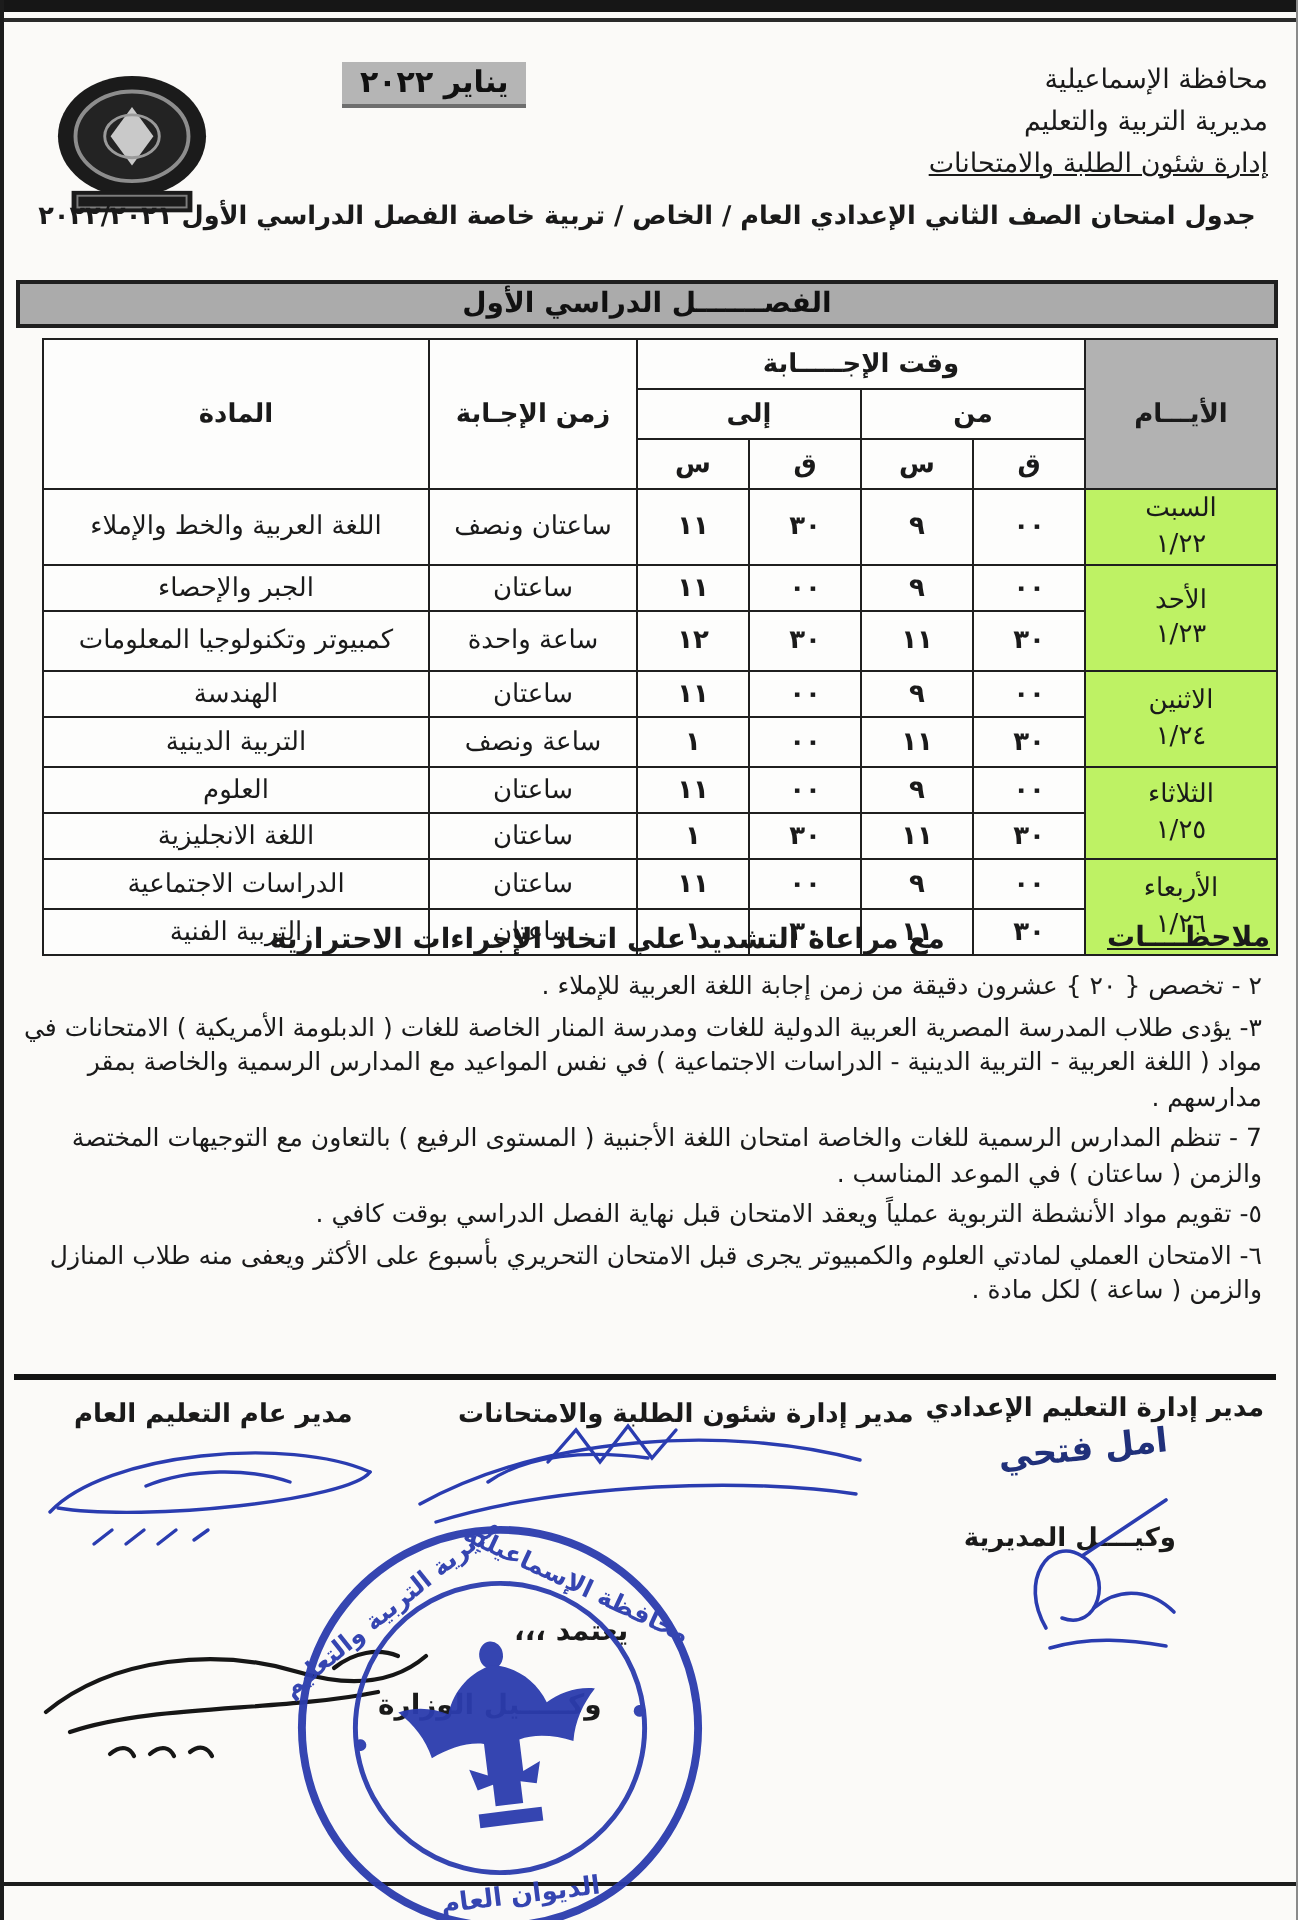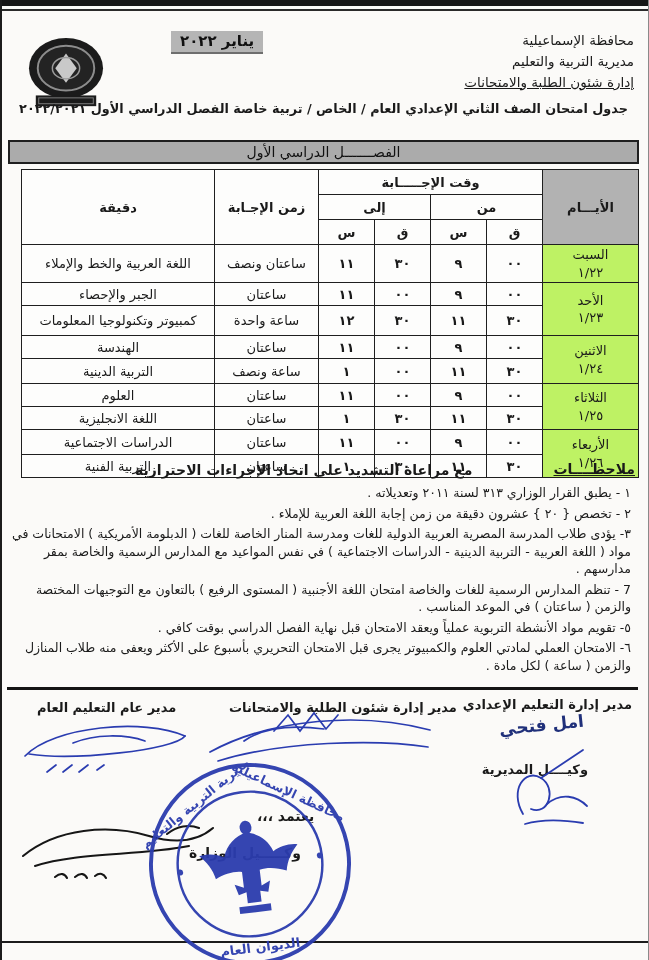--- a/index.html
+++ b/index.html
@@ -16,21 +16,21 @@
   .org{position:absolute;top:30px;right:14px;text-align:right;font-size:13.5px;line-height:1.55;}
   .org .u{text-decoration:underline;}
   .month-badge{position:absolute;top:31px;left:172px;background:#b5b5b5;color:#111;
         font-weight:bold;font-size:15px;padding:1px 9px 2px;border-bottom:2px solid #6e6e6e;}
   .logo{position:absolute;top:36px;left:26px;width:82px;height:76px;}
   .doc-title{position:absolute;top:101px;left:0;right:0;text-align:center;font-weight:bold;
         font-size:12.8px;white-space:nowrap;}
 
   
   .banner{position:absolute;top:140px;left:9px;right:9px;background:#ababab;border:2px solid #1f1f1f;
-        text-align:center;font-weight:normal;font-size:14px;padding:2px 0;color:#111;}
+        text-align:center;font-weight:bold;font-size:14px;padding:2px 0;color:#111;}
   table.sched{position:absolute;top:169px;right:9px;border-collapse:collapse;table-layout:fixed;
         width:618px;background:#fdfdfc;}
   table.sched td,table.sched th{border:1.5px solid #1f1f1f;text-align:center;vertical-align:middle;
         font-size:13px;padding:1px 2px;}
   table.sched th{font-weight:bold;}
   .shade{background:#b2b2b2;}
   td.day{background:#bef264;font-size:13px;line-height:1.35;}
   td.dur{text-align:right;padding-right:7px;}
   td.num{font-weight:bold;font-size:13px;}
   tr.r-tall{height:37px}tr.r-med{height:30px}tr.r-std{height:23px}tr.r-md2{height:25px}
@@ -94,21 +94,21 @@
       <col style="width:56px">
         <col style="width:56px">
         <col style="width:104px">
         <col>
     </colgroup>
     <thead>
       <tr>
         <th class="shade" rowspan="3">الأيـــام</th>
         <th colspan="4">وقت الإجـــــابة</th>
         <th rowspan="3">زمن الإجـابة</th>
-        <th rowspan="3">دقيقة</th>
+        <th rowspan="3">المادة</th>
       </tr>
       <tr>
         <th colspan="2">من</th>
         <th colspan="2">إلى</th>
       </tr>
       <tr>
         <th>ق</th>
         <th>س</th>
         <th>ق</th>
         <th>س</th>
@@ -208,21 +208,20 @@
         <td>التربية الفنية</td>
       </tr>
     </tbody>
   </table>
 
   <section class="notes">
     <div class="notes-head">
       <span class="notes-title">ملاحظــــات</span>
       <span class="notes-warning">مع مراعاة التشديد علي اتخاذ الإجراءات الاحترازية</span>
     </div>
-    <div class="note">١ - يطبق القرار الوزاري ٣١٣ لسنة ٢٠١١ وتعديلاته .</div>
     <div class="note">٢ - تخصص { ٢٠ } عشرون دقيقة من زمن إجابة اللغة العربية للإملاء .</div>
     <div class="note">٣- يؤدى طلاب المدرسة المصرية العربية الدولية للغات ومدرسة المنار الخاصة للغات ( الدبلومة الأمريكية ) الامتحانات في مواد ( اللغة العربية - التربية الدينية - الدراسات الاجتماعية ) في نفس المواعيد مع المدارس الرسمية والخاصة بمقر مدارسهم .</div>
     <div class="note">7 - تنظم المدارس الرسمية للغات والخاصة امتحان اللغة الأجنبية ( المستوى الرفيع ) بالتعاون مع التوجيهات المختصة والزمن ( ساعتان ) في الموعد المناسب .</div>
     <div class="note">٥- تقويم مواد الأنشطة التربوية عملياً ويعقد الامتحان قبل نهاية الفصل الدراسي بوقت كافي .</div>
     <div class="note">٦- الامتحان العملي لمادتي العلوم والكمبيوتر يجرى قبل الامتحان التحريري بأسبوع على الأكثر ويعفى منه طلاب المنازل والزمن ( ساعة ) لكل مادة .</div>
   </section>
 
   <div class="sig-divider"></div>
 
   <div class="sig sig-right-title">مدير إدارة التعليم الإعدادي</div>

